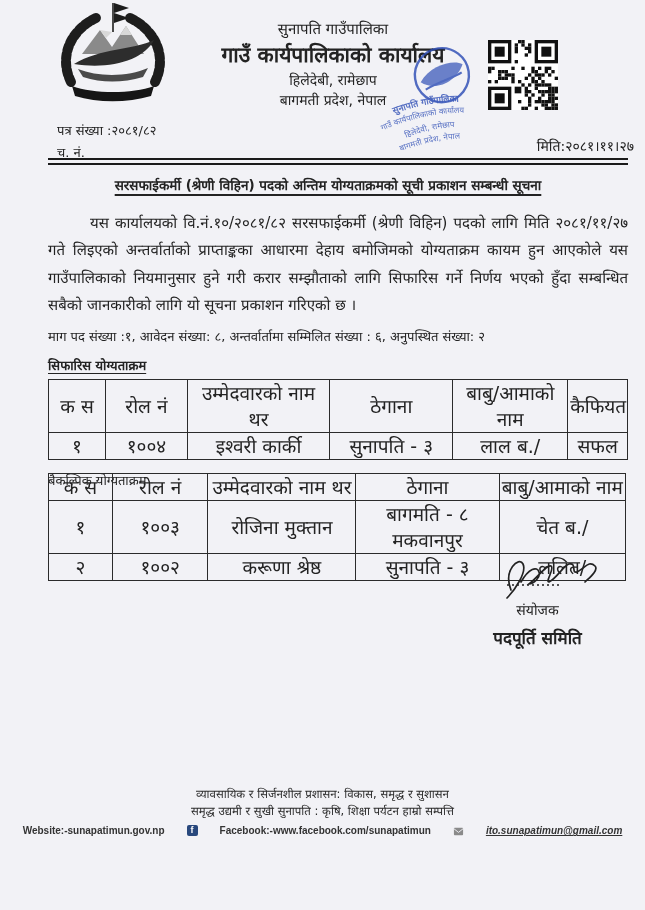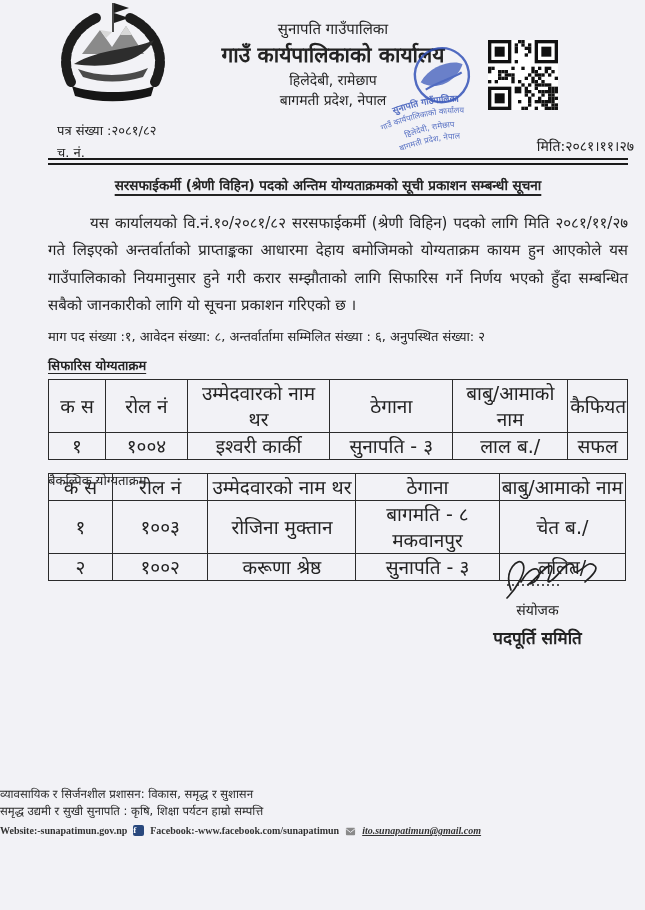--- a/index.html
+++ b/index.html
@@ -52,24 +52,24 @@
   .table-alternative th:nth-child(2),.table-alternative td:nth-child(2){width:16.4%}
   .table-alternative th:nth-child(3),.table-alternative td:nth-child(3){width:25.9%}
   .table-alternative th:nth-child(4),.table-alternative td:nth-child(4){width:25%}
   .table-alternative th:nth-child(5),.table-alternative td:nth-child(5){width:22%}
   
   .sig-block{position:absolute;left:455px;top:550px;width:165px;text-align:center;}
   .sig-svg{width:112px;height:50px;margin-left:20px;}
   .sig-role{font-size:14px;margin-top:-4px;}
   .sig-committee{font-size:17px;margin-top:7px;font-weight:bold;}
   
-  .footer{position:absolute;left:0;top:786px;width:645px;}
+  .footer{position:absolute;left:0;top:786px;width:645px;text-align:center;}
   .slogan{font-size:11.5px;line-height:1.45;color:#2c2c2c;}
-  .contact{margin-top:4px;display:inline-flex;align-items:center;gap:6px;
-           font-family:Liberation Serif, serif;font-size:10px;font-weight:bold;color:#333;}
+  .contact{margin-top:4px;display:inline-flex;align-items:center;gap:22px;
+           font-family:Liberation Sans, sans-serif;font-size:10px;font-weight:bold;color:#333;}
   .fb-icon{display:inline-block;width:11px;height:11px;background:#29487d;color:#fff;
            font-size:9px;line-height:11px;border-radius:2px;font-weight:bold;}
   .mail-icon{display:inline-block;width:11px;height:12px;}
   .email{font-style:italic;text-decoration:underline;}
 </style>
 </head>
 <body>
 
 <div class="page">
 

